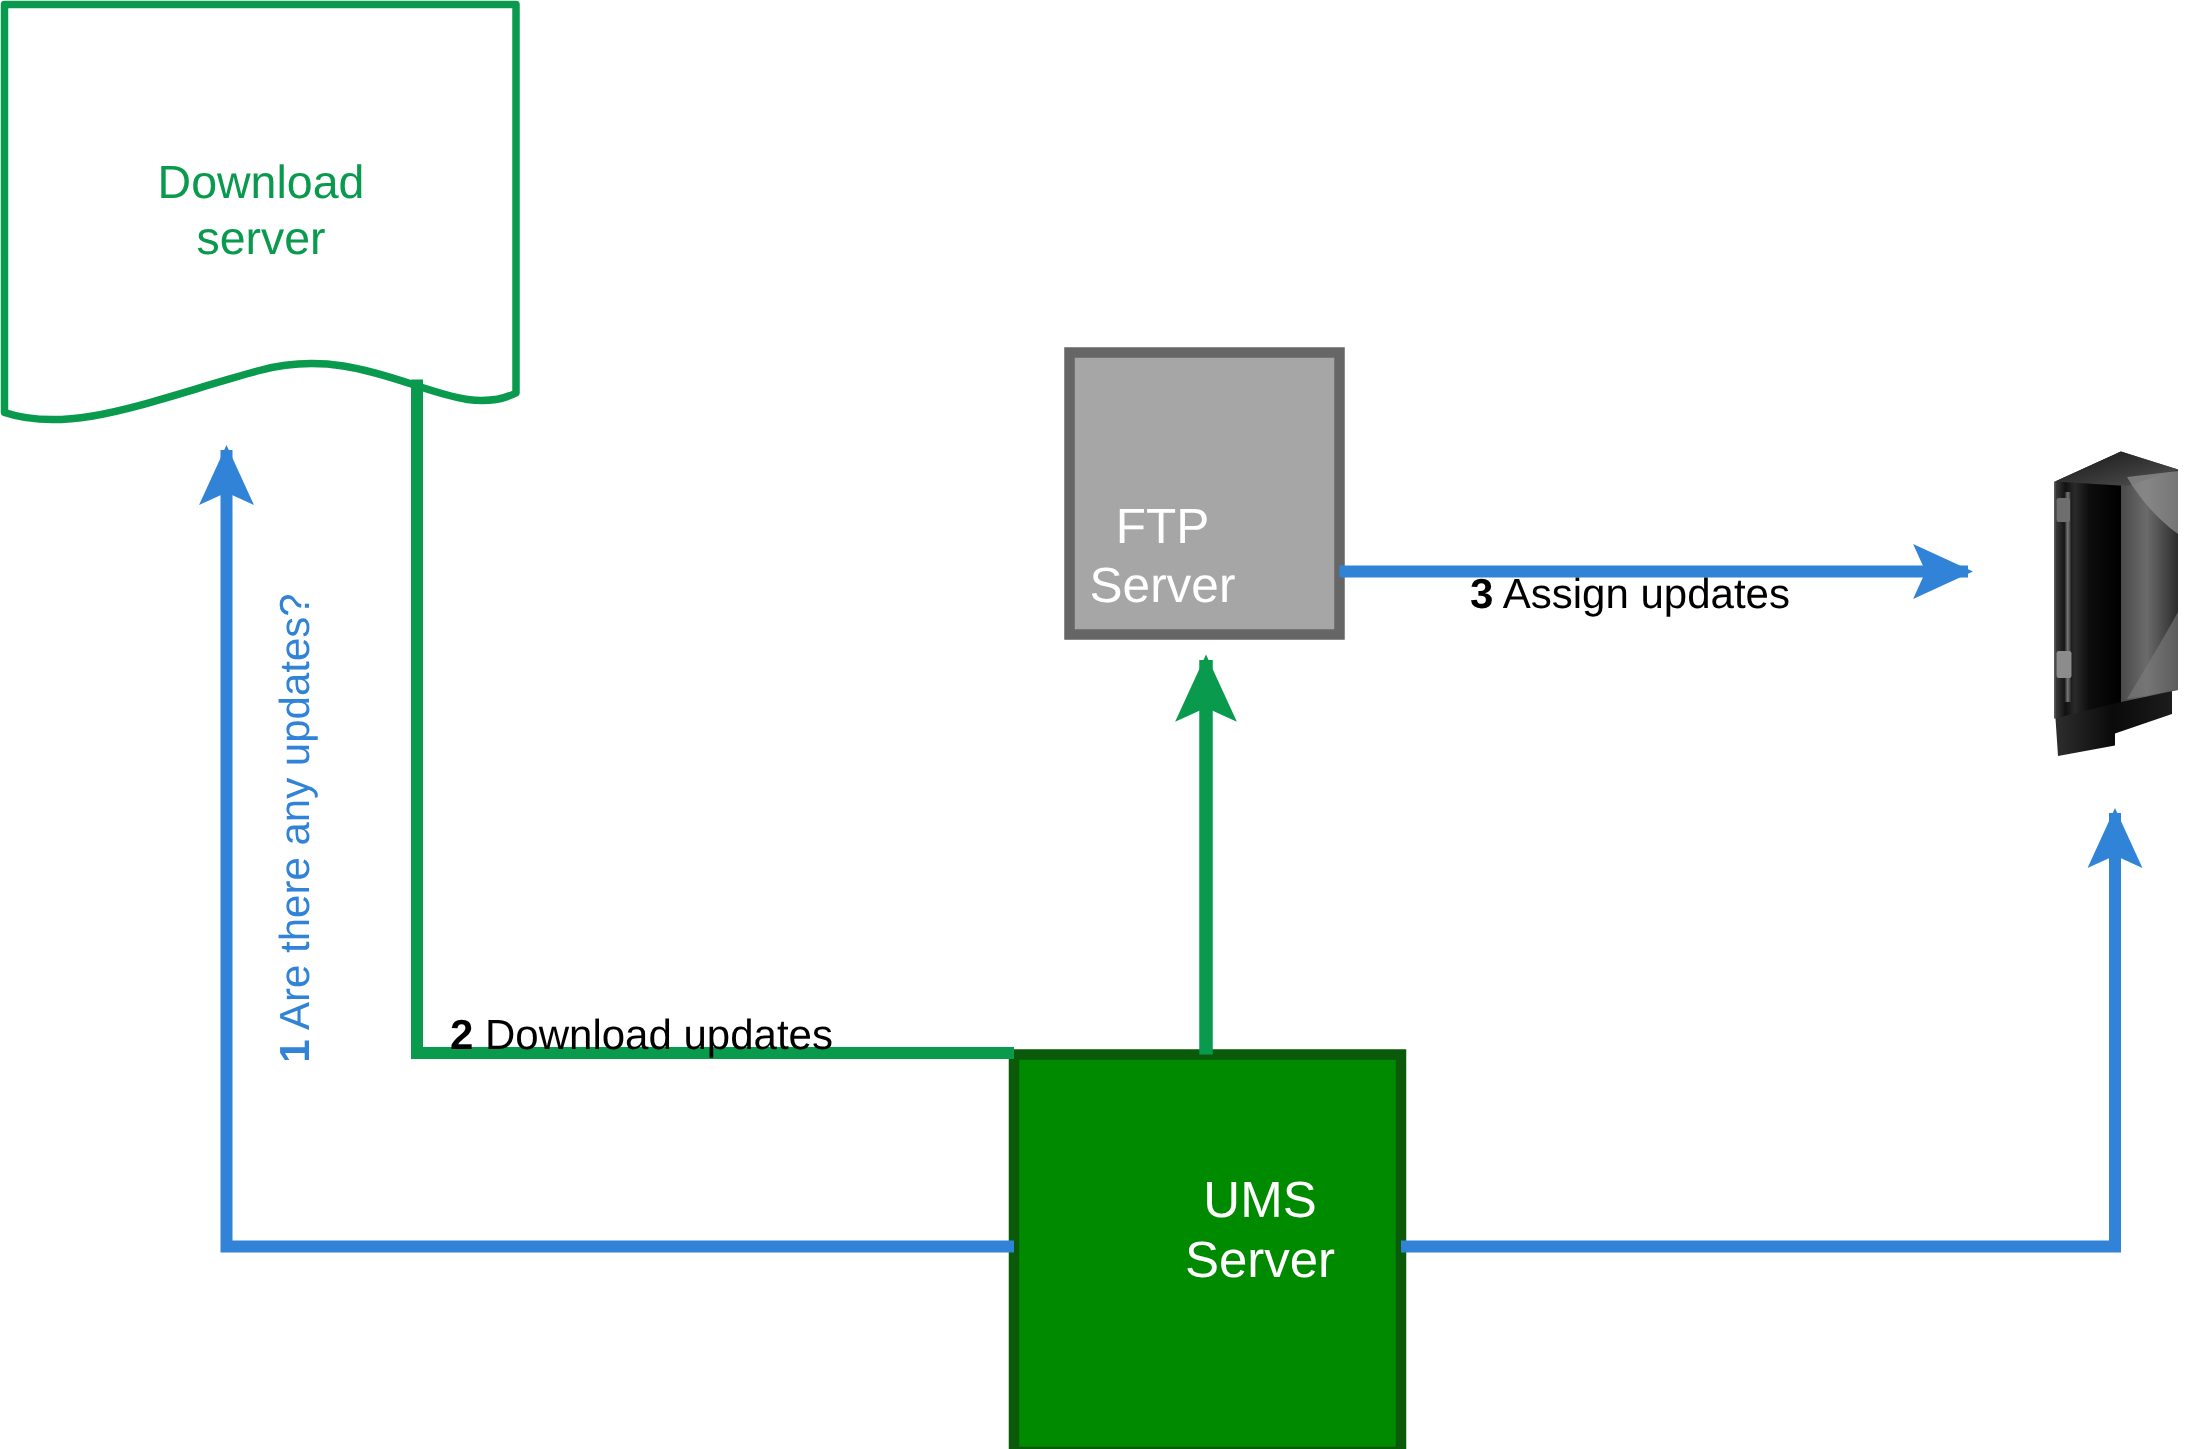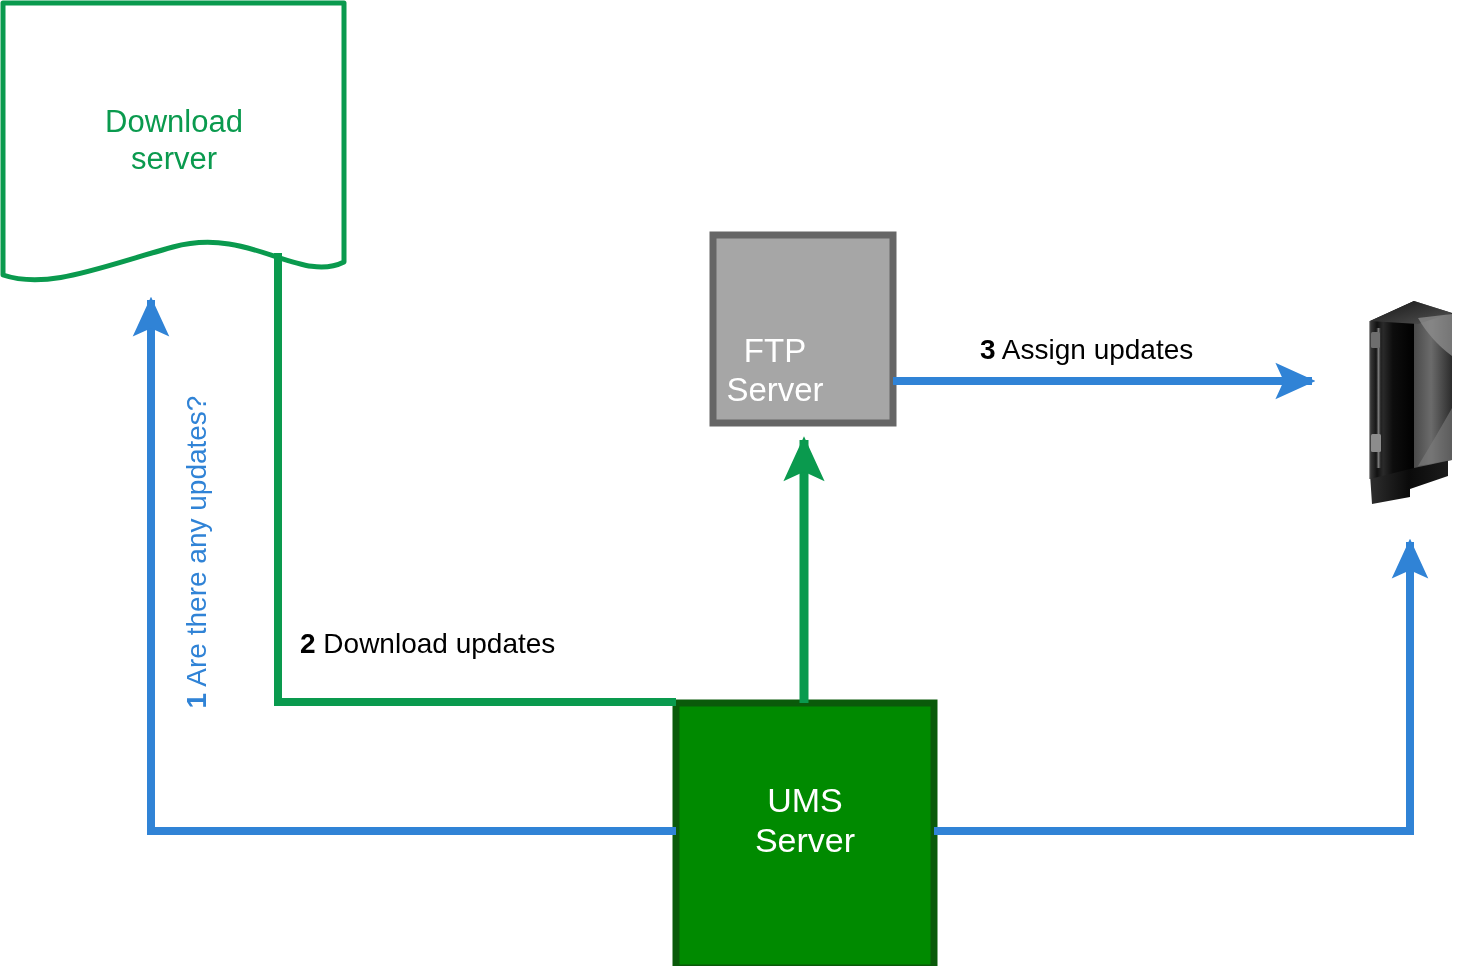--- a/index.html
+++ b/index.html
@@ -49,28 +49,30 @@
     font-size: 33px;
     margin-top: 32px;
   }
   
   #ums-server-label {
     left: 674px;
     top: 780px;
     width: 262px;
     color: #ffffff;
     font-size: 34px;
+    padding-left: 35px;
   }
   
   .edge-label {
     position: absolute;
     font-size: 28px;
     color: #000000;
     white-space: nowrap;
     pointer-events: none;
+    margin-top: 46px;
   }
   .edge-label .step-num {
     font-weight: bold;
   }
   #label-assign-updates {
     left: 980px;
     top: 334px;
   }
   #label-download-updates {
     left: 300px;

